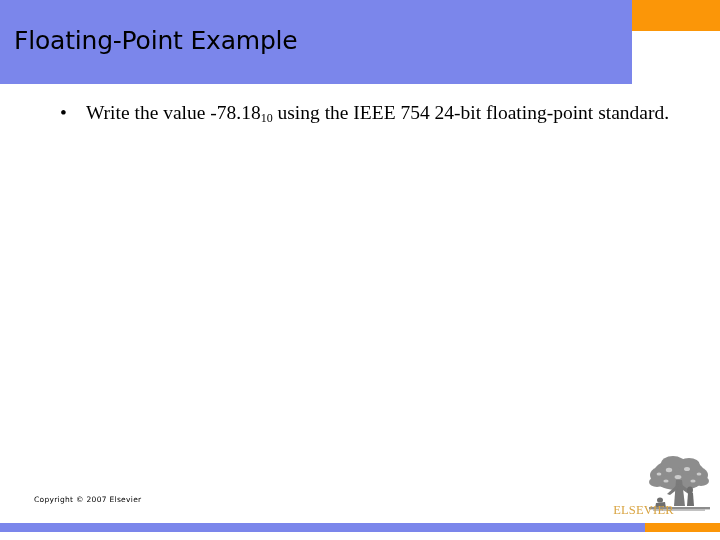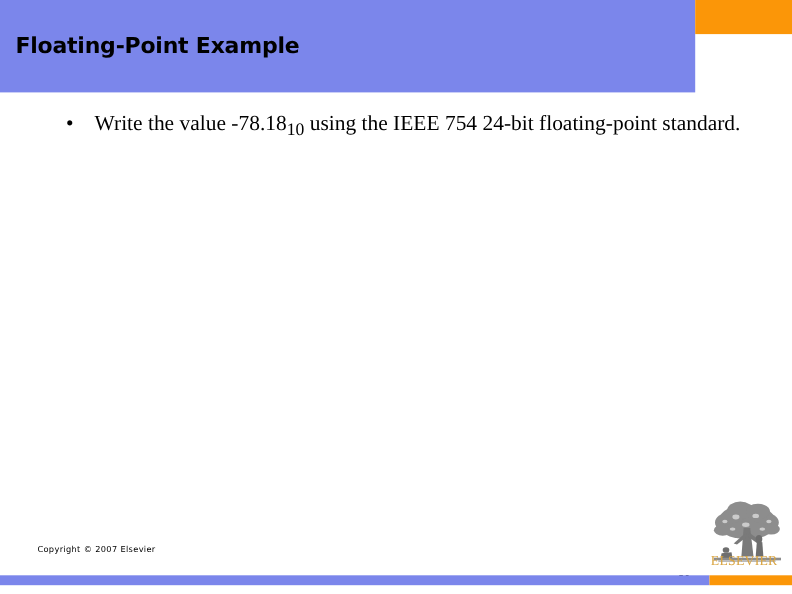--- a/index.html
+++ b/index.html
@@ -58,22 +58,22 @@
     background: #fb9608;
   }
 
   
   .slide-title {
     position: absolute;
     left: 14px;
     top: 27px;
     width: 600px;
     font-family: "DejaVu Sans", sans-serif;
-    font-size: 20px;
-    font-weight: bold;
+    font-size: 25px;
+    font-weight: normal;
     color: #000000;
     letter-spacing: -0.2px;
     line-height: 28px;
     white-space: nowrap;
   }
 
   
   .body-area {
     position: absolute;
     left: 54px;
@@ -94,21 +94,21 @@
     top: 0;
     font-family: "Liberation Serif", serif;
     font-size: 19.5px;
     line-height: 26px;
     color: #000000;
   }
   .bullet-text {
     display: block;
   }
   .bullet-text sub {
-    font-size: 16px;
+    font-size: 12px;
     vertical-align: -0.28em;
     line-height: 0;
   }
 
   
   .copyright {
     position: absolute;
     left: 34px;
     top: 495px;
     font-family: "DejaVu Sans", sans-serif;
@@ -136,21 +136,21 @@
     width: 73px;
     height: 73px;
   }
   .elsevier-logo svg {
     display: block;
     width: 73px;
     height: 73px;
   }
   .elsevier-wordmark {
     position: absolute;
-    left: 640px;
+    left: 607px;
     top: 503px;
     width: 73px;
     text-align: center;
     font-family: "Liberation Serif", serif;
     font-size: 12.5px;
     font-weight: normal;
     letter-spacing: 0.2px;
     color: #d9a441;
   }
 </style>

